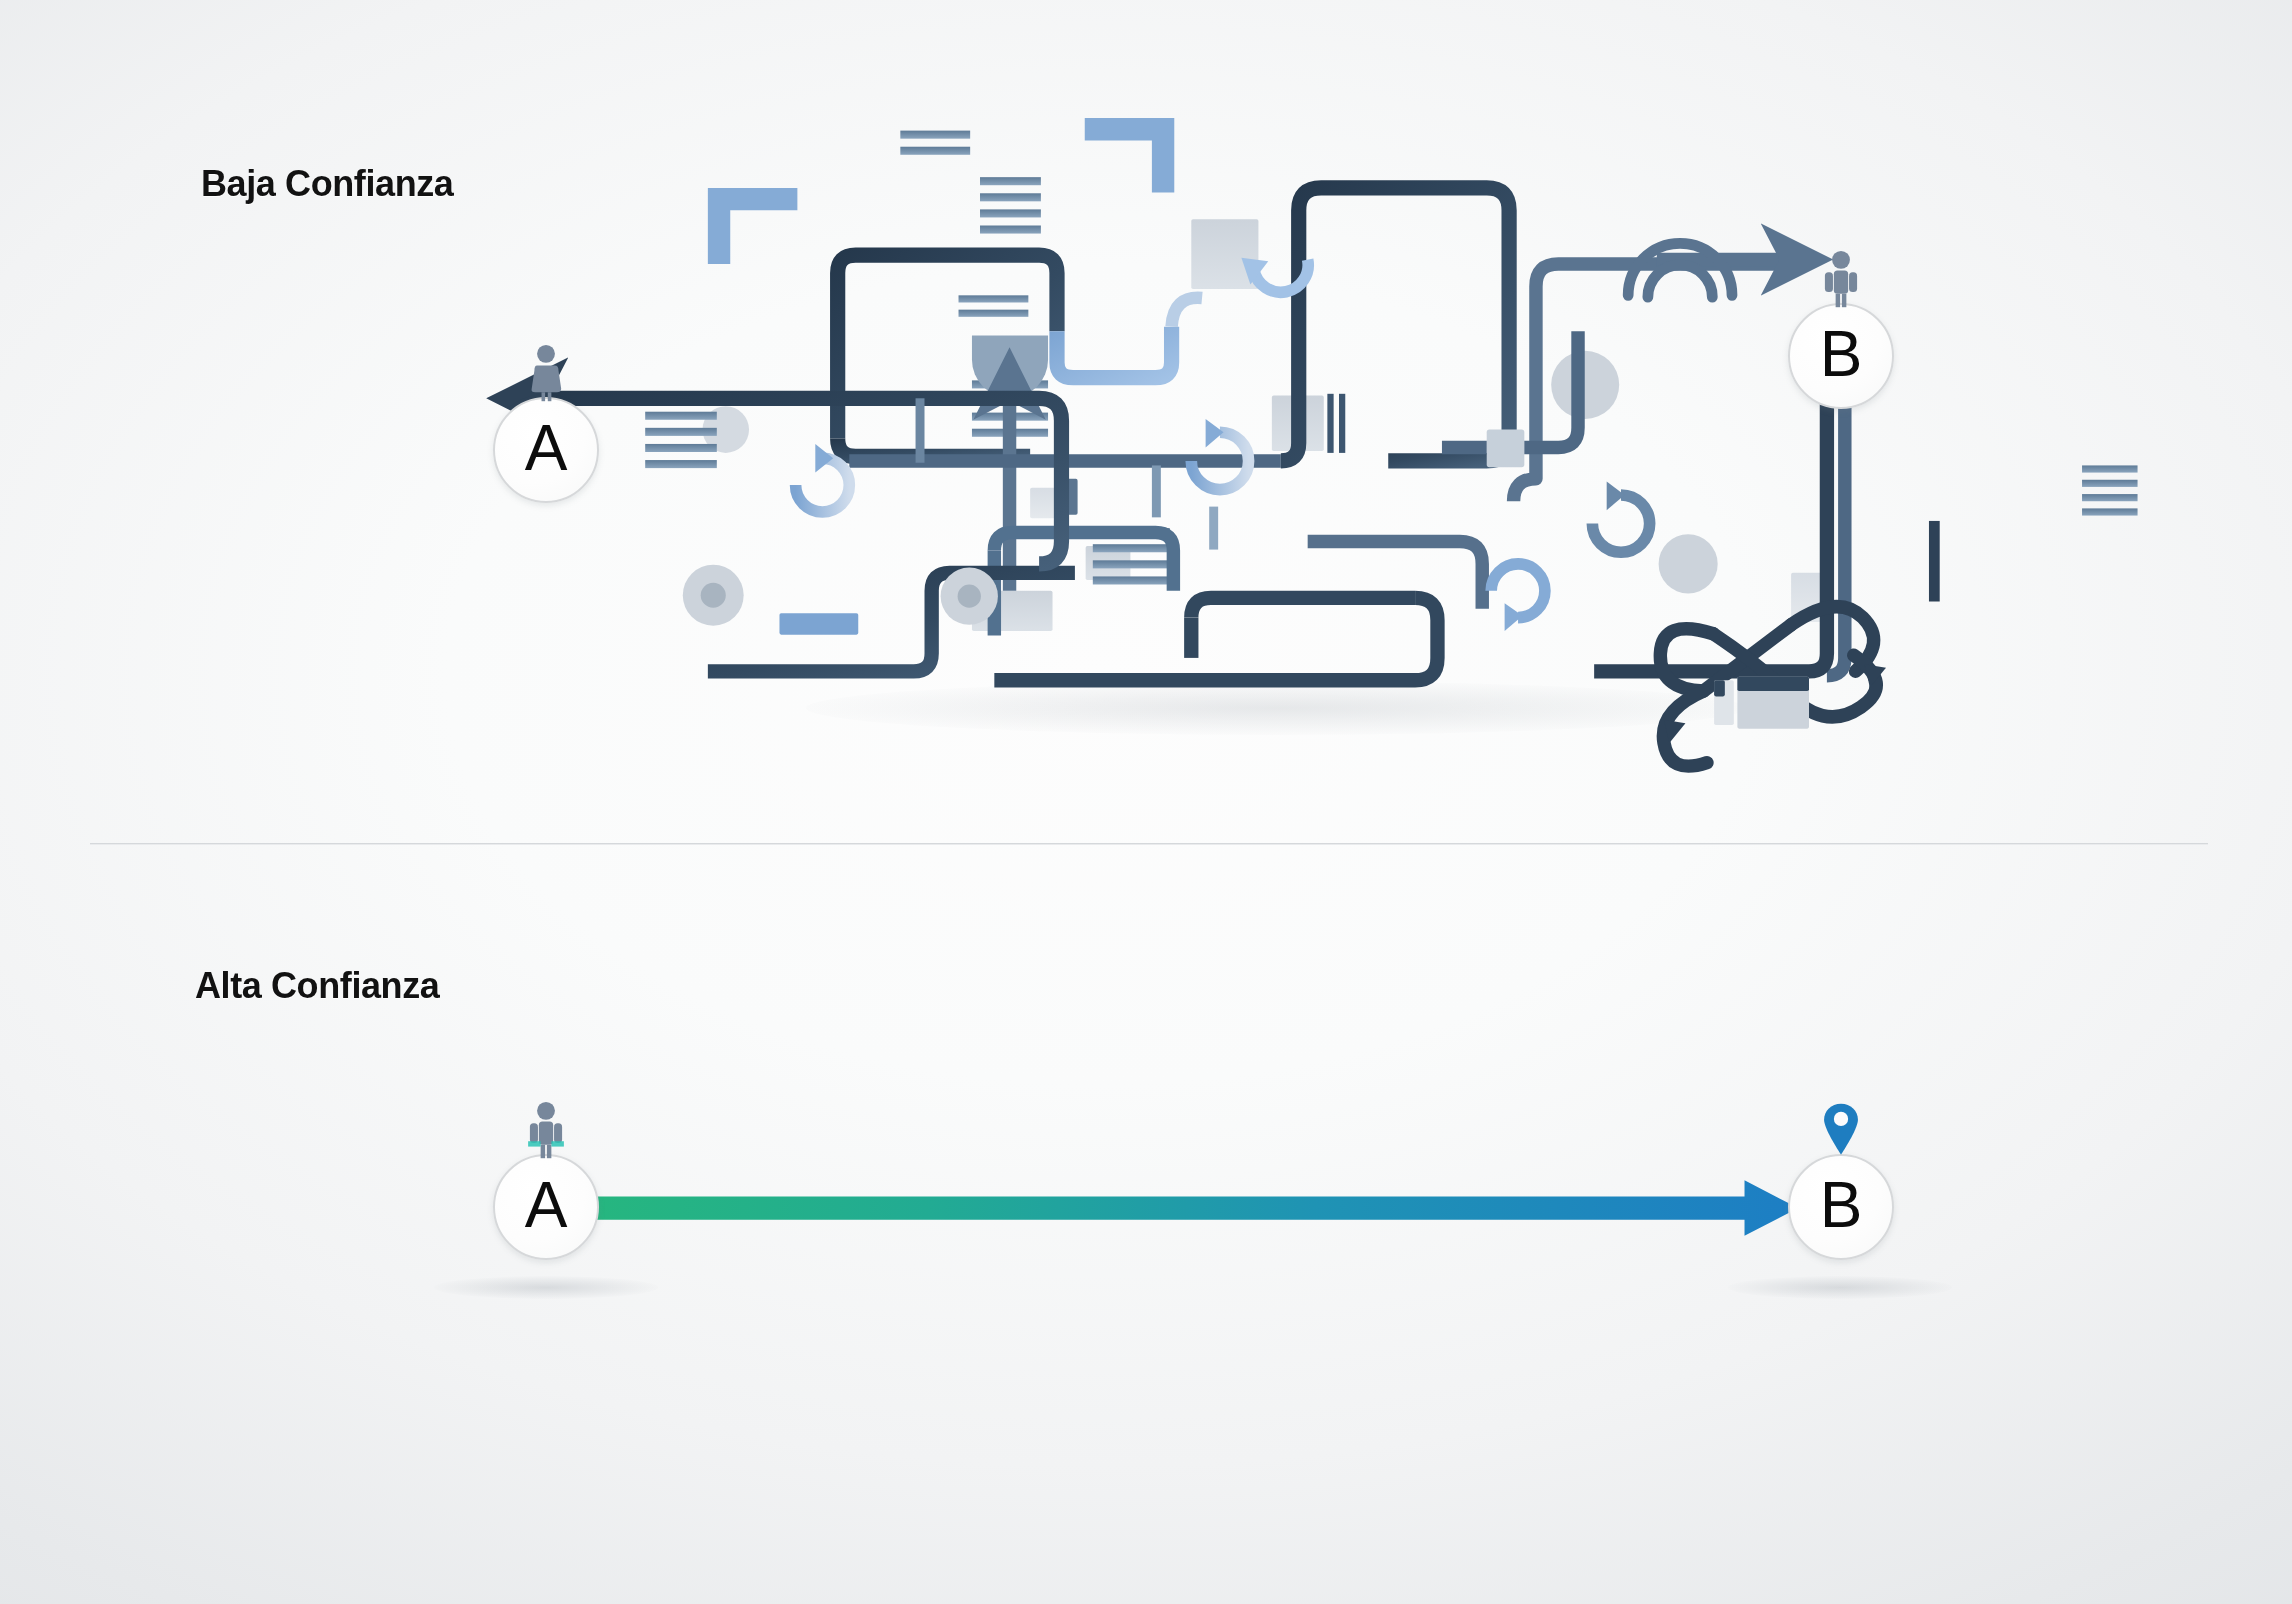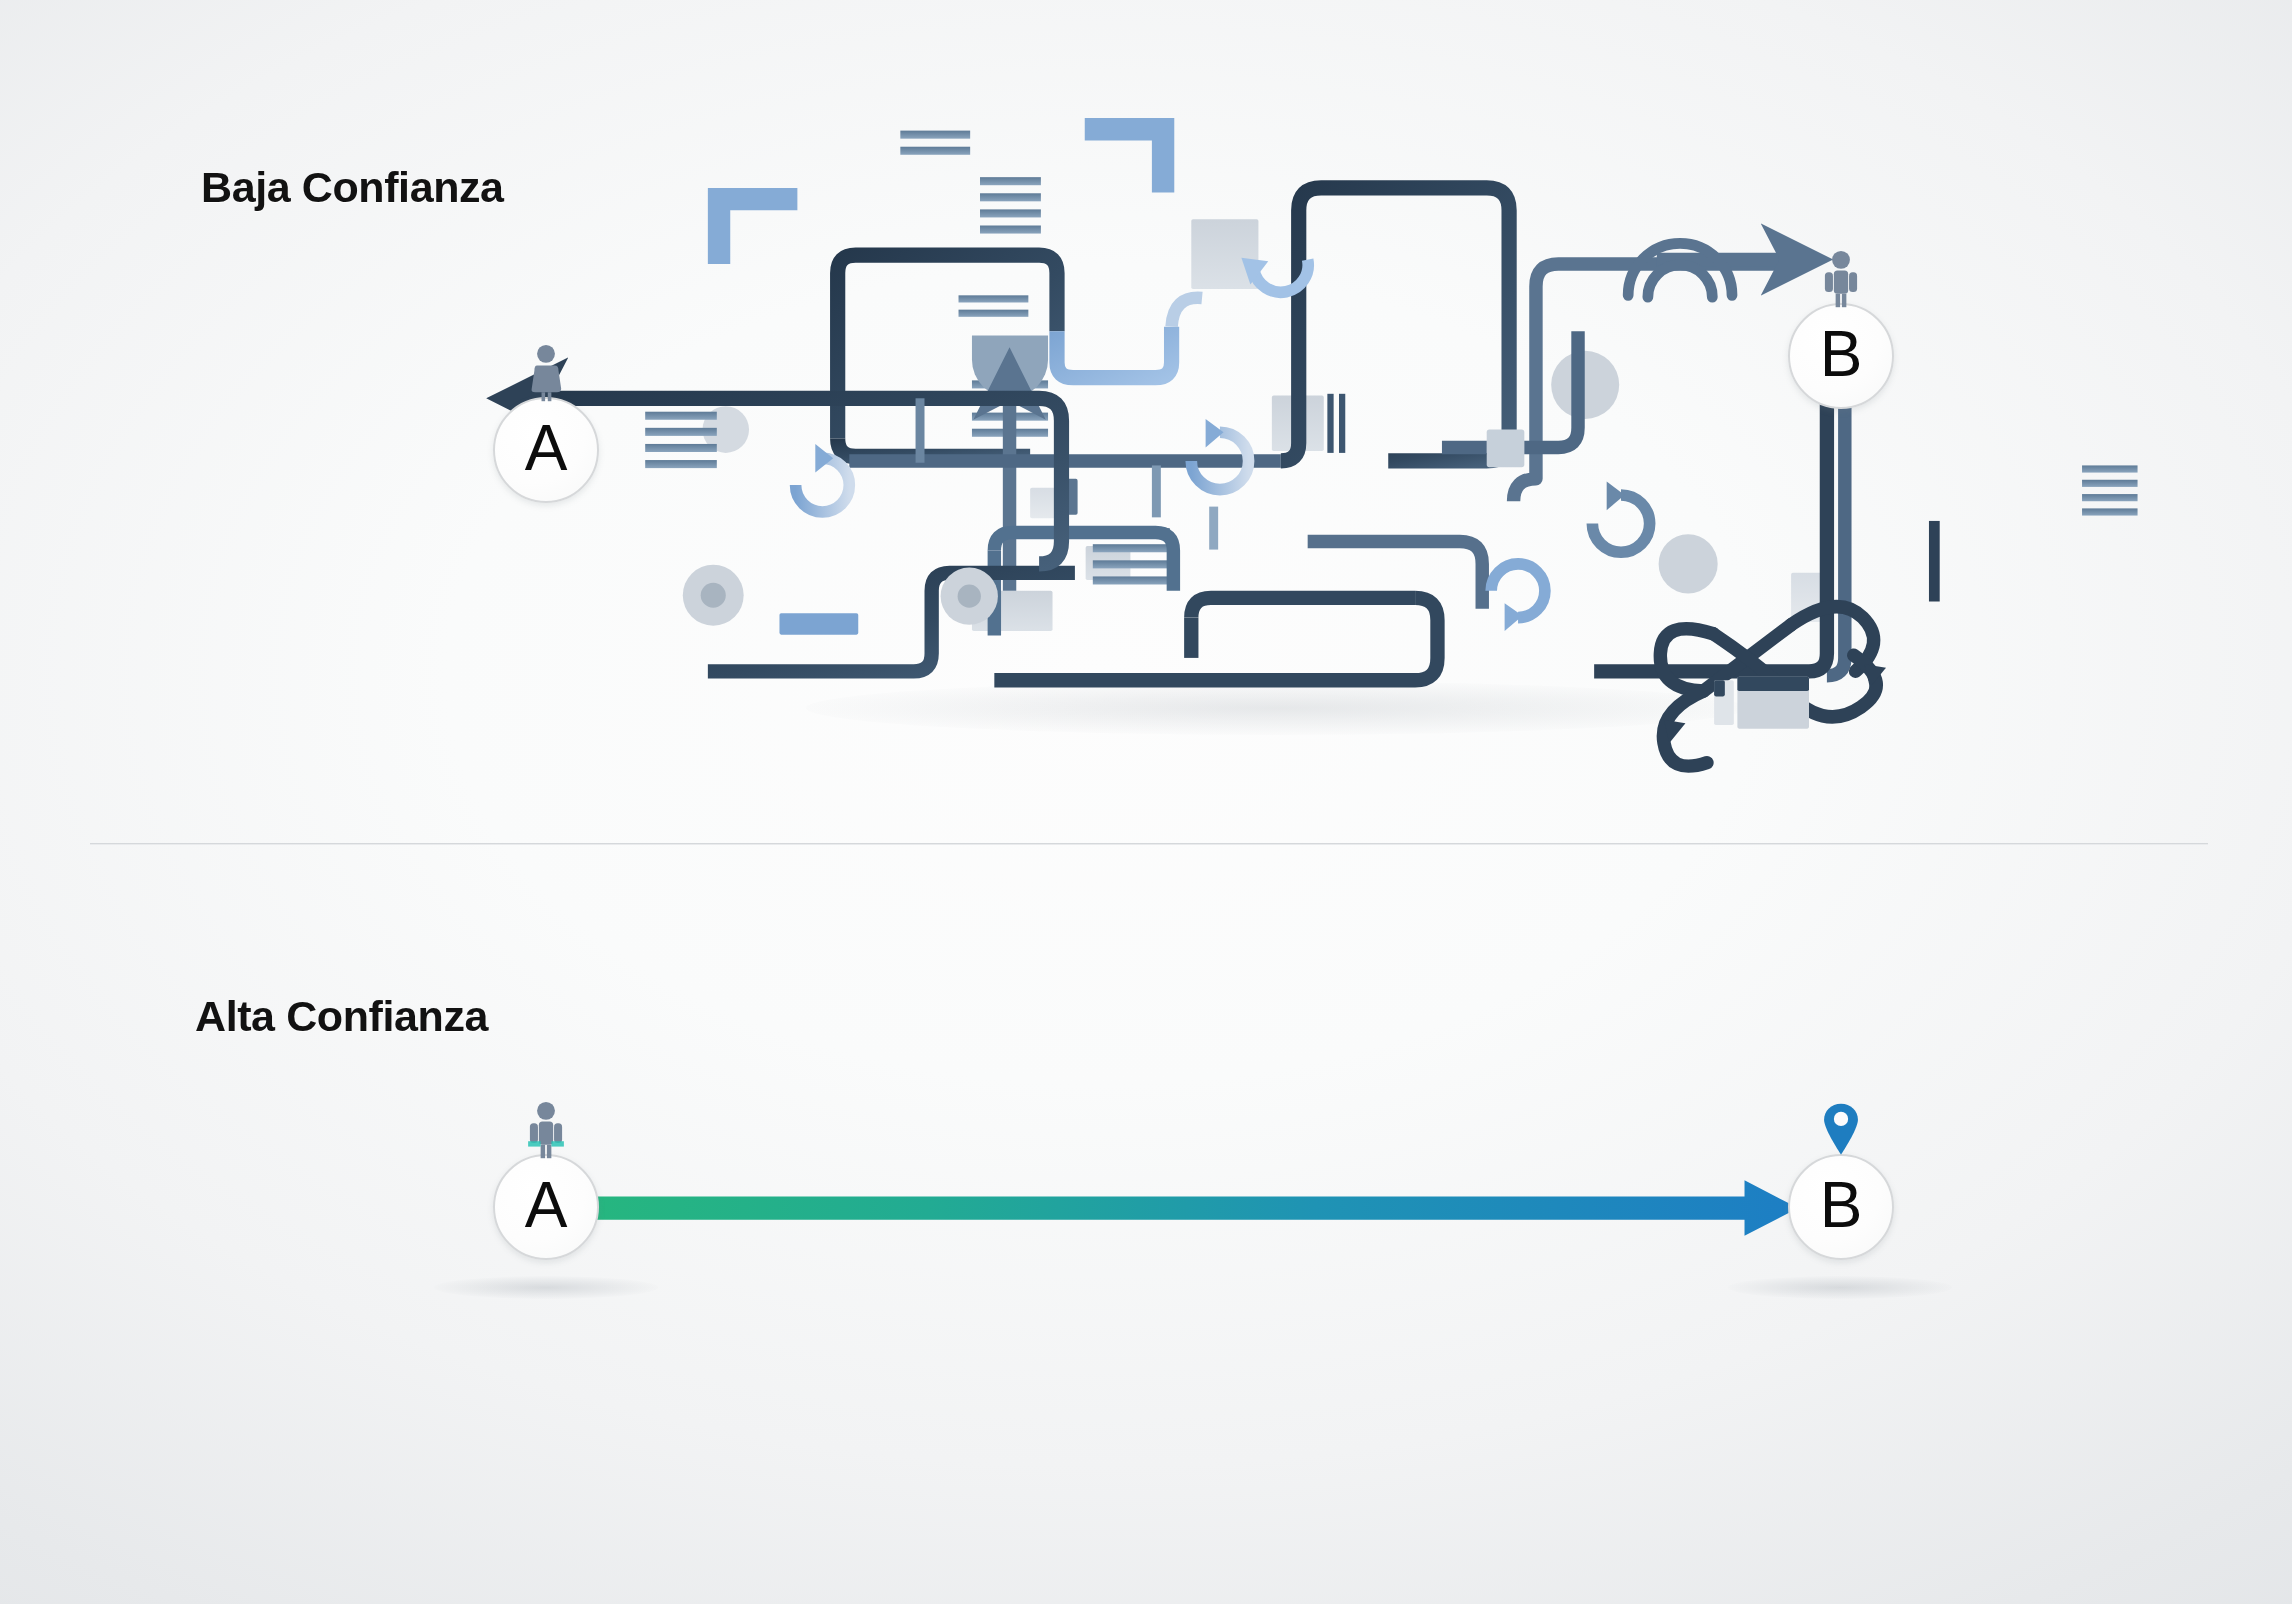--- a/index.html
+++ b/index.html
@@ -17,29 +17,29 @@
       radial-gradient(ellipse 95% 85% at 48% 42%, #fdfdfd 0%, #fafbfb 30%, #f2f3f4 58%, #e7e9eb 80%, #dfe2e5 100%);
   }
   #stage {
     position: absolute;
     inset: 0;
     width: 2293px;
     height: 1605px;
   }
   .panel-title {
     position: absolute;
-    font-size: 43px;
+    font-size: 36px;
     font-weight: bold;
     color: #121212;
     letter-spacing: -0.4px;
     white-space: nowrap;
     text-shadow: 0 0.9px 0.9px rgba(255,255,255,0.9);
   }
   #title-low  { left: 201px; top: 163px; }
-  #title-high { left: 195px; top: 965px; margin-top: 27px; }
+  #title-high { left: 195px; top: 965px; }
 
   .divider {
     position: absolute;
     left: 90px;
     top: 843px;
     width: 2118px;
     height: 1.8px;
     background: linear-gradient(to bottom, #d2d5d8 0%, #d8dbde 50%, #fbfbfc 100%);
   }
 

